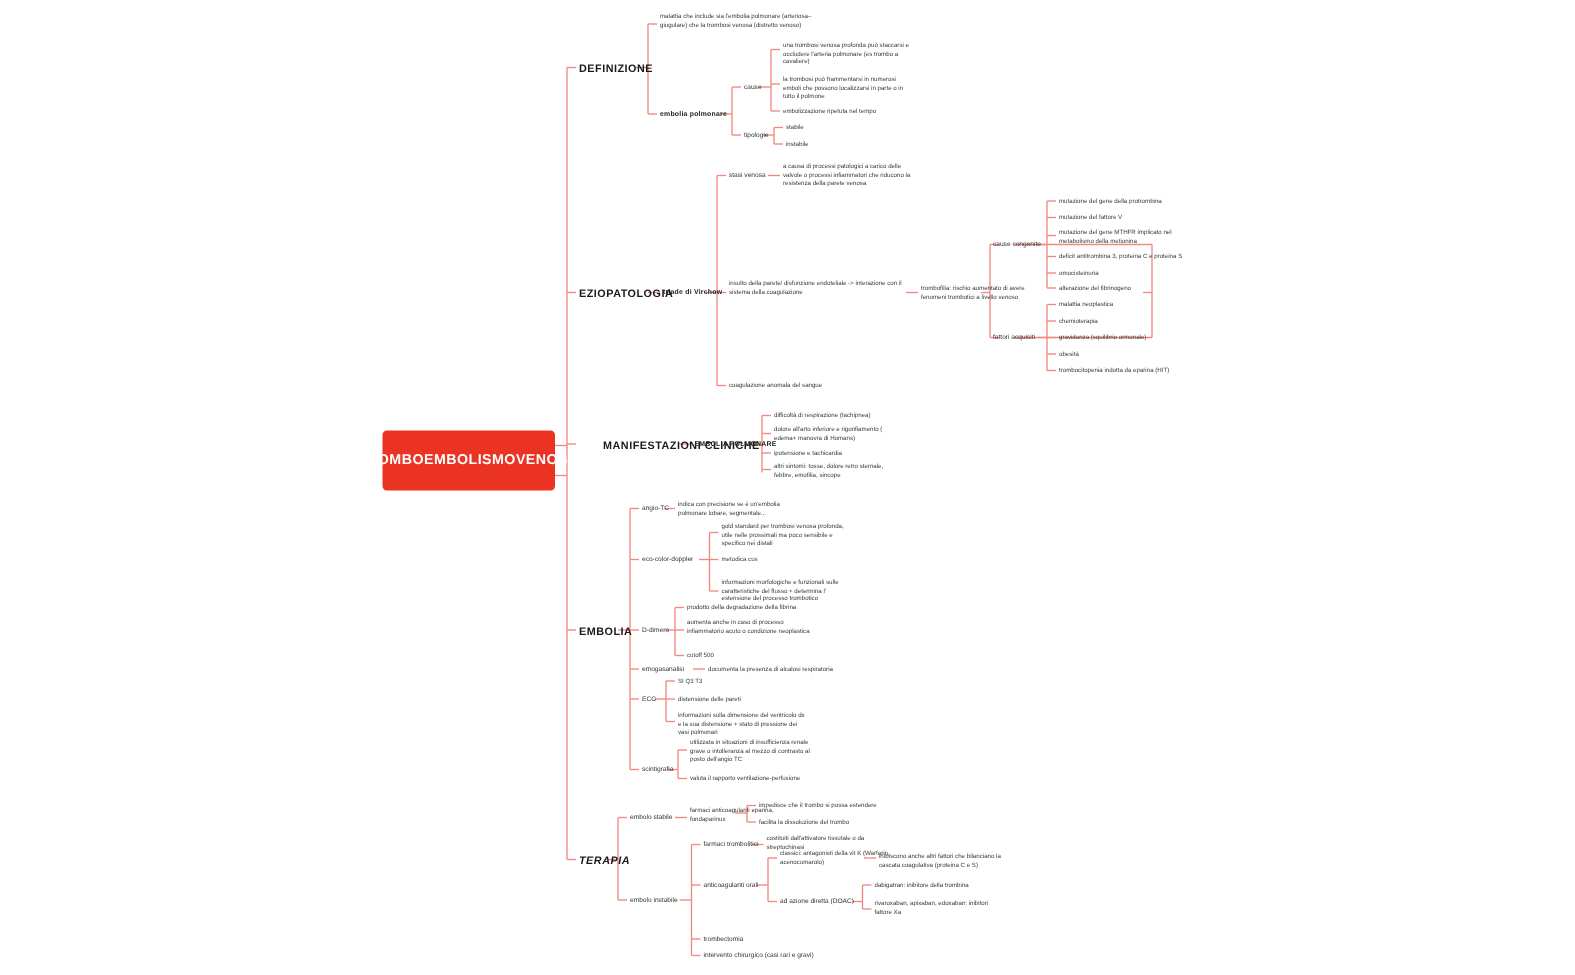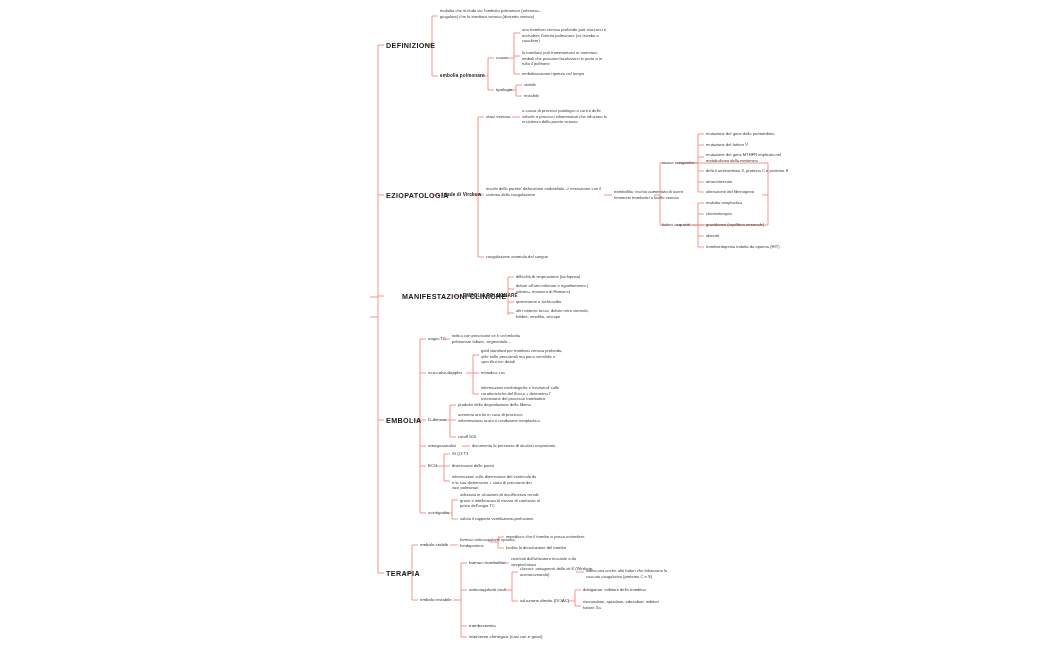--- a/index.html
+++ b/index.html
@@ -189,20 +189,24 @@
 
       <path d="M576 572 H584"></path>
 
       <path d="M568 601 H575"></path>
       <path d="M575 590 V606"></path>
       <path d="M575 590 H581"></path>
       <path d="M575 606 H581"></path>
     </g>
   </svg>
 
+  <div class="node root">
+    <span>TROMBOEMBOLISMO</span>
+    <span>VENOSO</span>
+  </div>
 
   <div class="node lvl1" style="left:386px;top:41px;">DEFINIZIONE</div>
   <div class="node leaf w2" style="left:440px;top:8px;">malattia che include  sia l'embolia polmonare (arteriosa–giugulare) che la trombosi venosa (distretto venoso)</div>
   <div class="node lvl2b" style="left:440px;top:73px;">embolia polmonare</div>
   <div class="node lvl2" style="left:496px;top:55px;">cause</div>
   <div class="node lvl2" style="left:496px;top:87px;">tipologie</div>
   <div class="node leaf w3" style="left:522px;top:27px;">una trombosi venosa profonda può staccarsi e occludere l'arteria polmonare (es trombo a cavaliere)</div>
   <div class="node leaf w3" style="left:522px;top:50px;">la trombosi può frammentarsi in numerosi emboli che possono localizzarsi in parte o in tutto il polmone</div>
   <div class="node leaf w3" style="left:522px;top:71px;">embolizzazione ripetuta nel tempo</div>
   <div class="node leaf nw" style="left:524px;top:82px;">stabile</div>
@@ -262,21 +266,21 @@
 
   <div class="node lvl2" style="left:428px;top:463px;">ECG</div>
   <div class="node leaf nw" style="left:452px;top:451px;">SI Q3 T3</div>
   <div class="node leaf nw" style="left:452px;top:463px;">distensione delle pareti</div>
   <div class="node leaf w3" style="left:452px;top:474px;">informazioni sulla dimensione del ventricolo dx e la sua distensione + stato di pressione dei vasi polmonari</div>
 
   <div class="node lvl2" style="left:428px;top:510px;">scintigrafia</div>
   <div class="node leaf w3" style="left:460px;top:492px;">utilizzata in situazioni di insufficienza renale grave o intolleranza al mezzo di contrasto al posto dell'angio TC</div>
   <div class="node leaf nw" style="left:460px;top:516px;">valuta il rapporto ventilazione-perfusione</div>
 
-  <div class="node lvl1" style="left:386px;top:569px;">TERAPIA</div>
+  <div class="node lvl1" style="left:386px;top:569px;font-style:italic;">TERAPIA</div>
 
   <div class="node lvl2" style="left:420px;top:542px;">embolo stabile</div>
   <div class="node leaf w4" style="left:460px;top:537px;">farmaci anticoagulanti eparina, fondaparinux</div>
   <div class="node leaf nw" style="left:506px;top:534px;">impedisce che il trombo si possa estendere</div>
   <div class="node leaf nw" style="left:506px;top:545px;">facilita la dissoluzione del trombo</div>
 
   <div class="node lvl2" style="left:420px;top:597px;">embolo instabile</div>
 
   <div class="node lvl2" style="left:469px;top:560px;">farmaci trombolitici</div>
   <div class="node leaf w4" style="left:511px;top:556px;">costituiti dall'attivatore tissutale o da streptochinasi</div>

